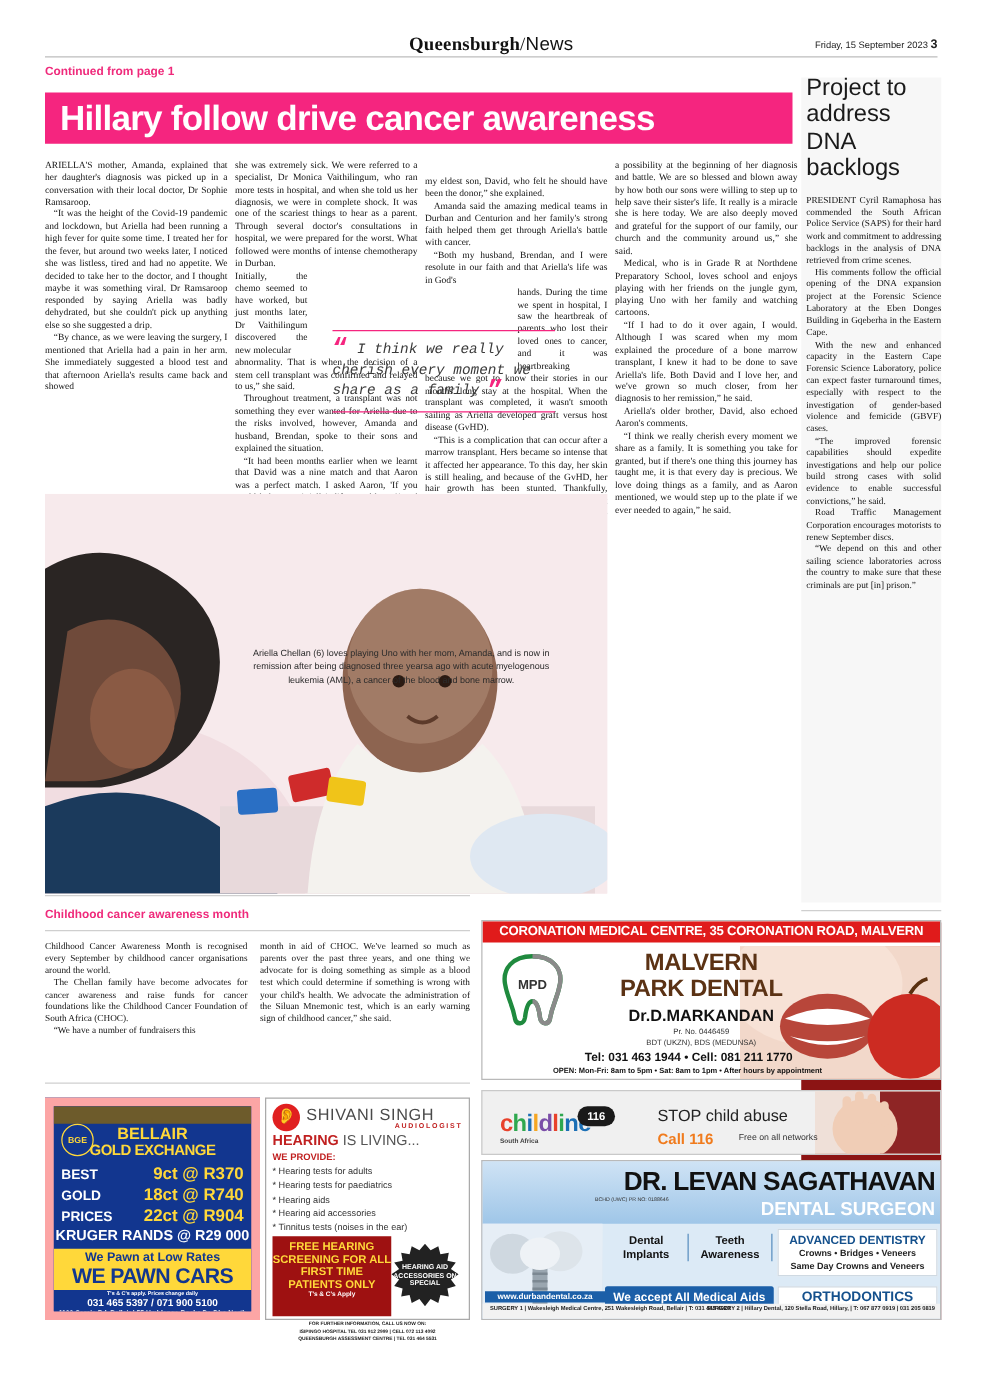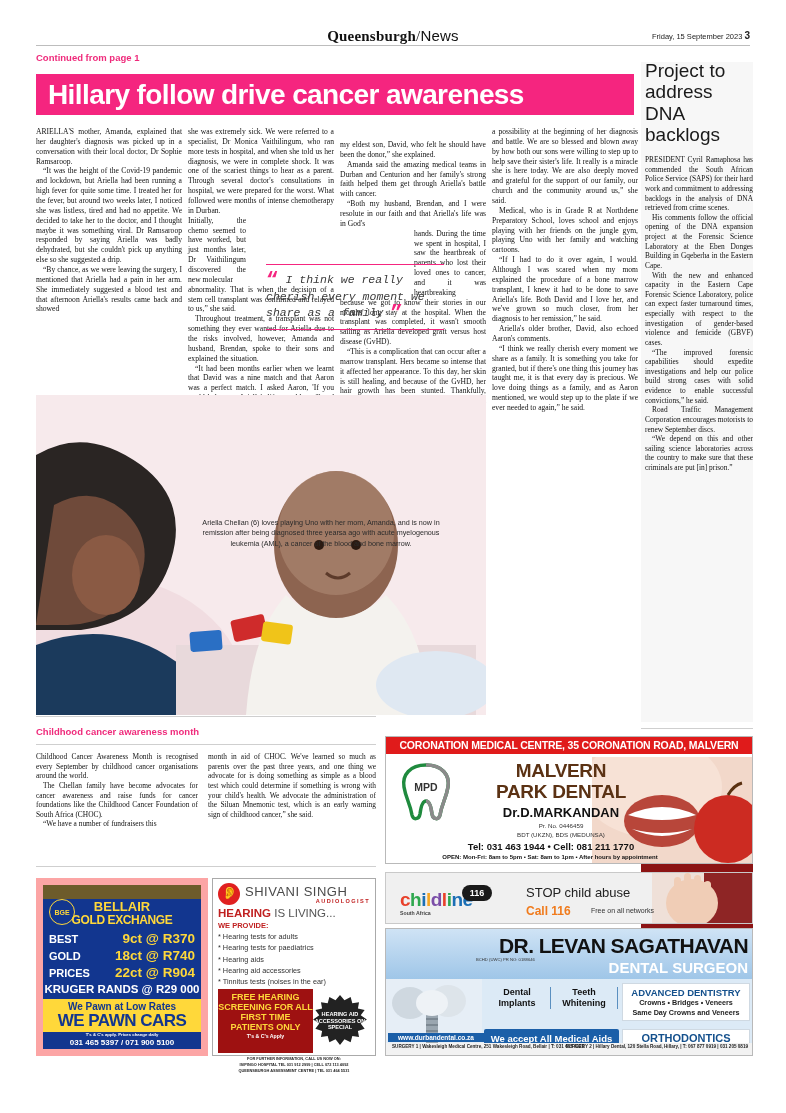--- a/index.html
+++ b/index.html
@@ -445,21 +445,21 @@
         <rect width="96" height="78" fill="#e6eef6"></rect>
         <ellipse cx="24" cy="24" rx="18" ry="16" fill="#cfd8e0"></ellipse>
         <ellipse cx="62" cy="22" rx="18" ry="16" fill="#dde4ea"></ellipse>
         <rect x="40" y="30" width="12" height="40" fill="#9aa6b0"></rect>
         <path d="M40 34 h12 M40 40 h12 M40 46 h12 M40 52 h12 M40 58 h12" stroke="#7c8892" stroke-width="2"></path>
         <ellipse cx="46" cy="24" rx="16" ry="13" fill="#eef2f6"></ellipse>
       </svg>
     </div>
     <div class="lv-cols">
       <div class="lv-cell">Dental Implants</div>
-      <div class="lv-cell">Teeth Whitening</div>
+      <div class="lv-cell">Teeth Awareness</div>
       <div class="lv-cell">Pensioners Discount</div>
     </div>
     <div class="lv-advbox">
       <div class="h">ADVANCED DENTISTRY</div>
       <div class="s">Crowns • Bridges • Veneers</div>
       <div class="s">Same Day Crowns and Veneers</div>
     </div>
     <div class="lv-blue">We accept All Medical Aids</div>
     <div class="lv-ortho">ORTHODONTICS</div>
     <div class="lv-www">www.durbandental.co.za</div>

